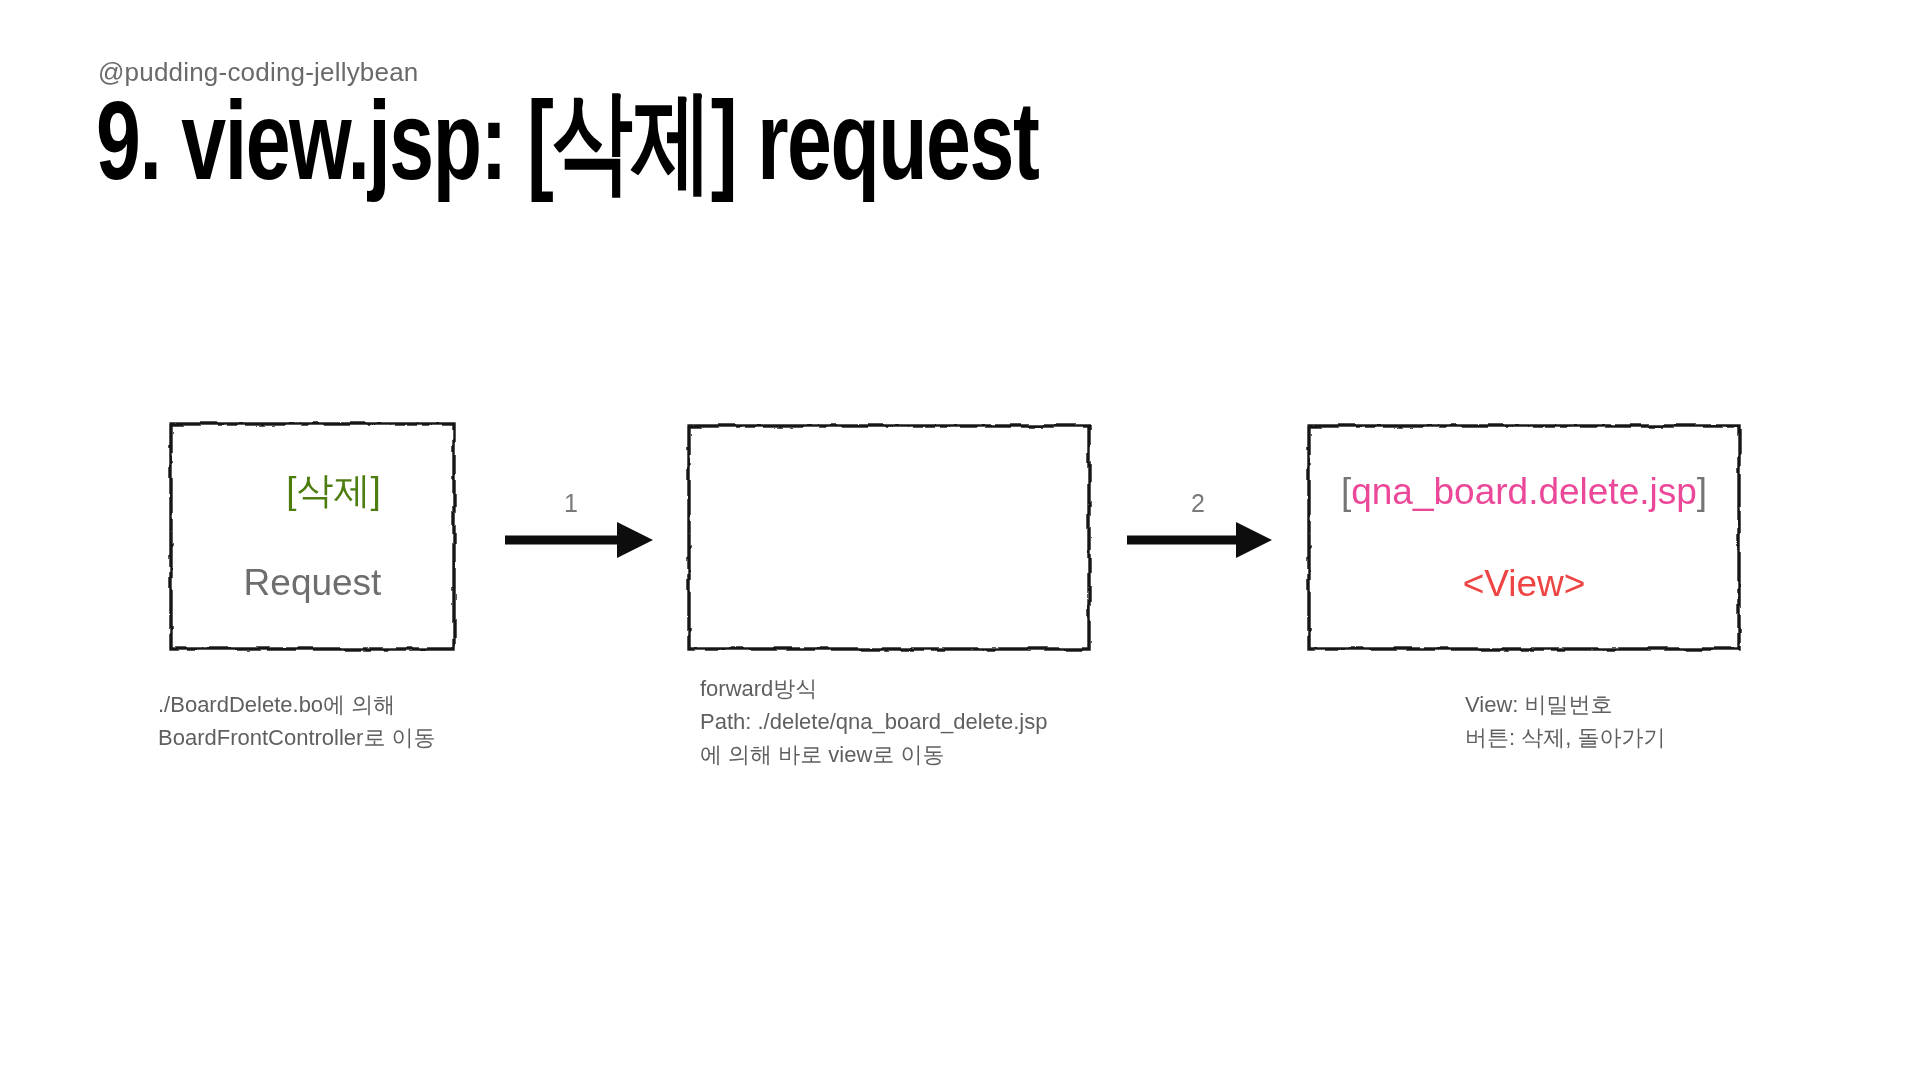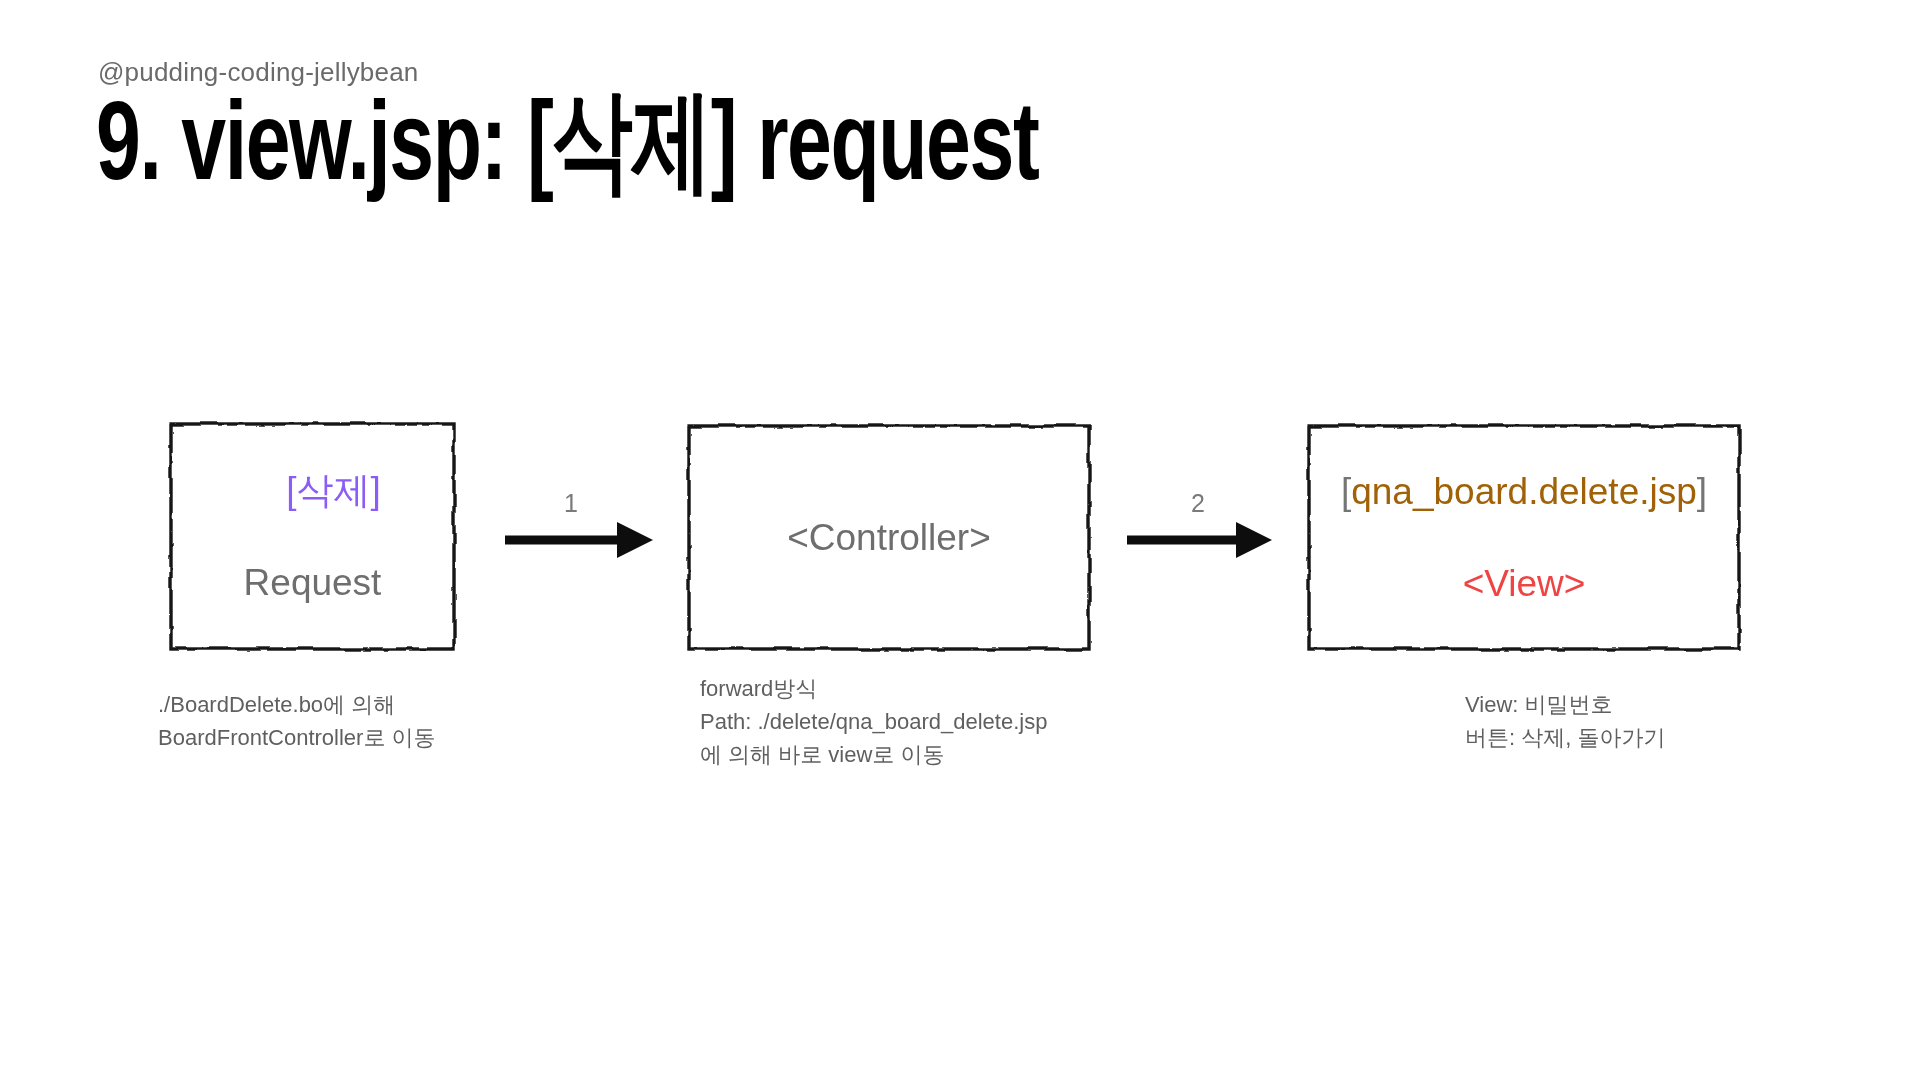--- a/index.html
+++ b/index.html
@@ -86,53 +86,52 @@
 
 <div class="handle" style="color: rgb(106, 106, 106); text-align: right;">@pudding-coding-jellybean</div>
 
 <h1 class="title" style="color: rgb(0, 0, 0);">9. view.jsp: [삭제] request</h1>
 
 <div class="node" style="left:167px; top:420px; width:291px; height:233px">
   <svg class="frame" width="291" height="233">
     <rect x="4" y="4" width="283" height="225" fill="#ffffff" stroke="#141414" stroke-width="3.4" filter="url(#roughen)"></rect>
   </svg>
   <div class="node-lines">
-    <div class="node-line" style="color: #8b5cf6; margin-left: 42px;">[삭제]</div>
+    <div class="node-line" style="color: #4d7c0f; margin-left: 42px;">[삭제]</div>
     <div class="node-line" style="color: rgb(110, 110, 110);">Request</div>
   </div>
 </div>
 
 <div class="arrow-label" style="left: 551px; top: 489px; color: rgb(122, 122, 122);">1</div>
 <svg class="arrow" style="left:503px; top:518px" width="152" height="44">
   <line x1="2" y1="22" x2="118" y2="22" stroke="#0d0d0d" stroke-width="9"></line>
   <polygon points="114,4 150,22 114,40" fill="#0d0d0d"></polygon>
 </svg>
 
 <div class="node" style="left:685px; top:422px; width:408px; height:231px">
   <svg class="frame" width="408" height="231">
     <rect x="4" y="4" width="400" height="223" fill="#ffffff" stroke="#141414" stroke-width="3.4" filter="url(#roughen)"></rect>
   </svg>
   <div class="node-lines">
-    <div class="node-line" style="color: rgb(110, 110, 110);">&lt;Controller&gt;</div>
   </div>
 </div>
 
 <div class="arrow-label" style="left: 1178px; top: 489px; color: rgb(122, 122, 122);">2</div>
 <svg class="arrow" style="left:1125px; top:518px" width="149" height="44">
   <line x1="2" y1="22" x2="115" y2="22" stroke="#0d0d0d" stroke-width="9"></line>
   <polygon points="111,4 147,22 111,40" fill="#0d0d0d"></polygon>
 </svg>
 
 <div class="node" style="left:1305px; top:422px; width:438px; height:231px">
   <svg class="frame" width="438" height="231">
     <rect x="4" y="4" width="430" height="223" fill="#ffffff" stroke="#141414" stroke-width="3.4" filter="url(#roughen)"></rect>
   </svg>
   <div class="node-lines">
     <div class="node-line">
-      <span style="color: rgb(117, 117, 117);">[</span><span style="color: #a16207;">qna_board.delete.jsp</span><span style="color: rgb(117, 117, 117);">]</span>
+      <span style="color: rgb(117, 117, 117);">[</span><span style="color: #ec4899;">qna_board.delete.jsp</span><span style="color: rgb(117, 117, 117);">]</span>
     </div>
     <div class="node-line" style="color: #ef4444;">&lt;View&gt;</div>
   </div>
 </div>
 
 <div class="caption" style="left: 158px; top: 688px; color: rgb(95, 95, 95);">./BoardDelete.bo에 의해
 BoardFrontController로 이동</div>
 
 <div class="caption" style="left: 700px; top: 672px; color: rgb(95, 95, 95);">forward방식
 Path: ./delete/qna_board_delete.jsp

